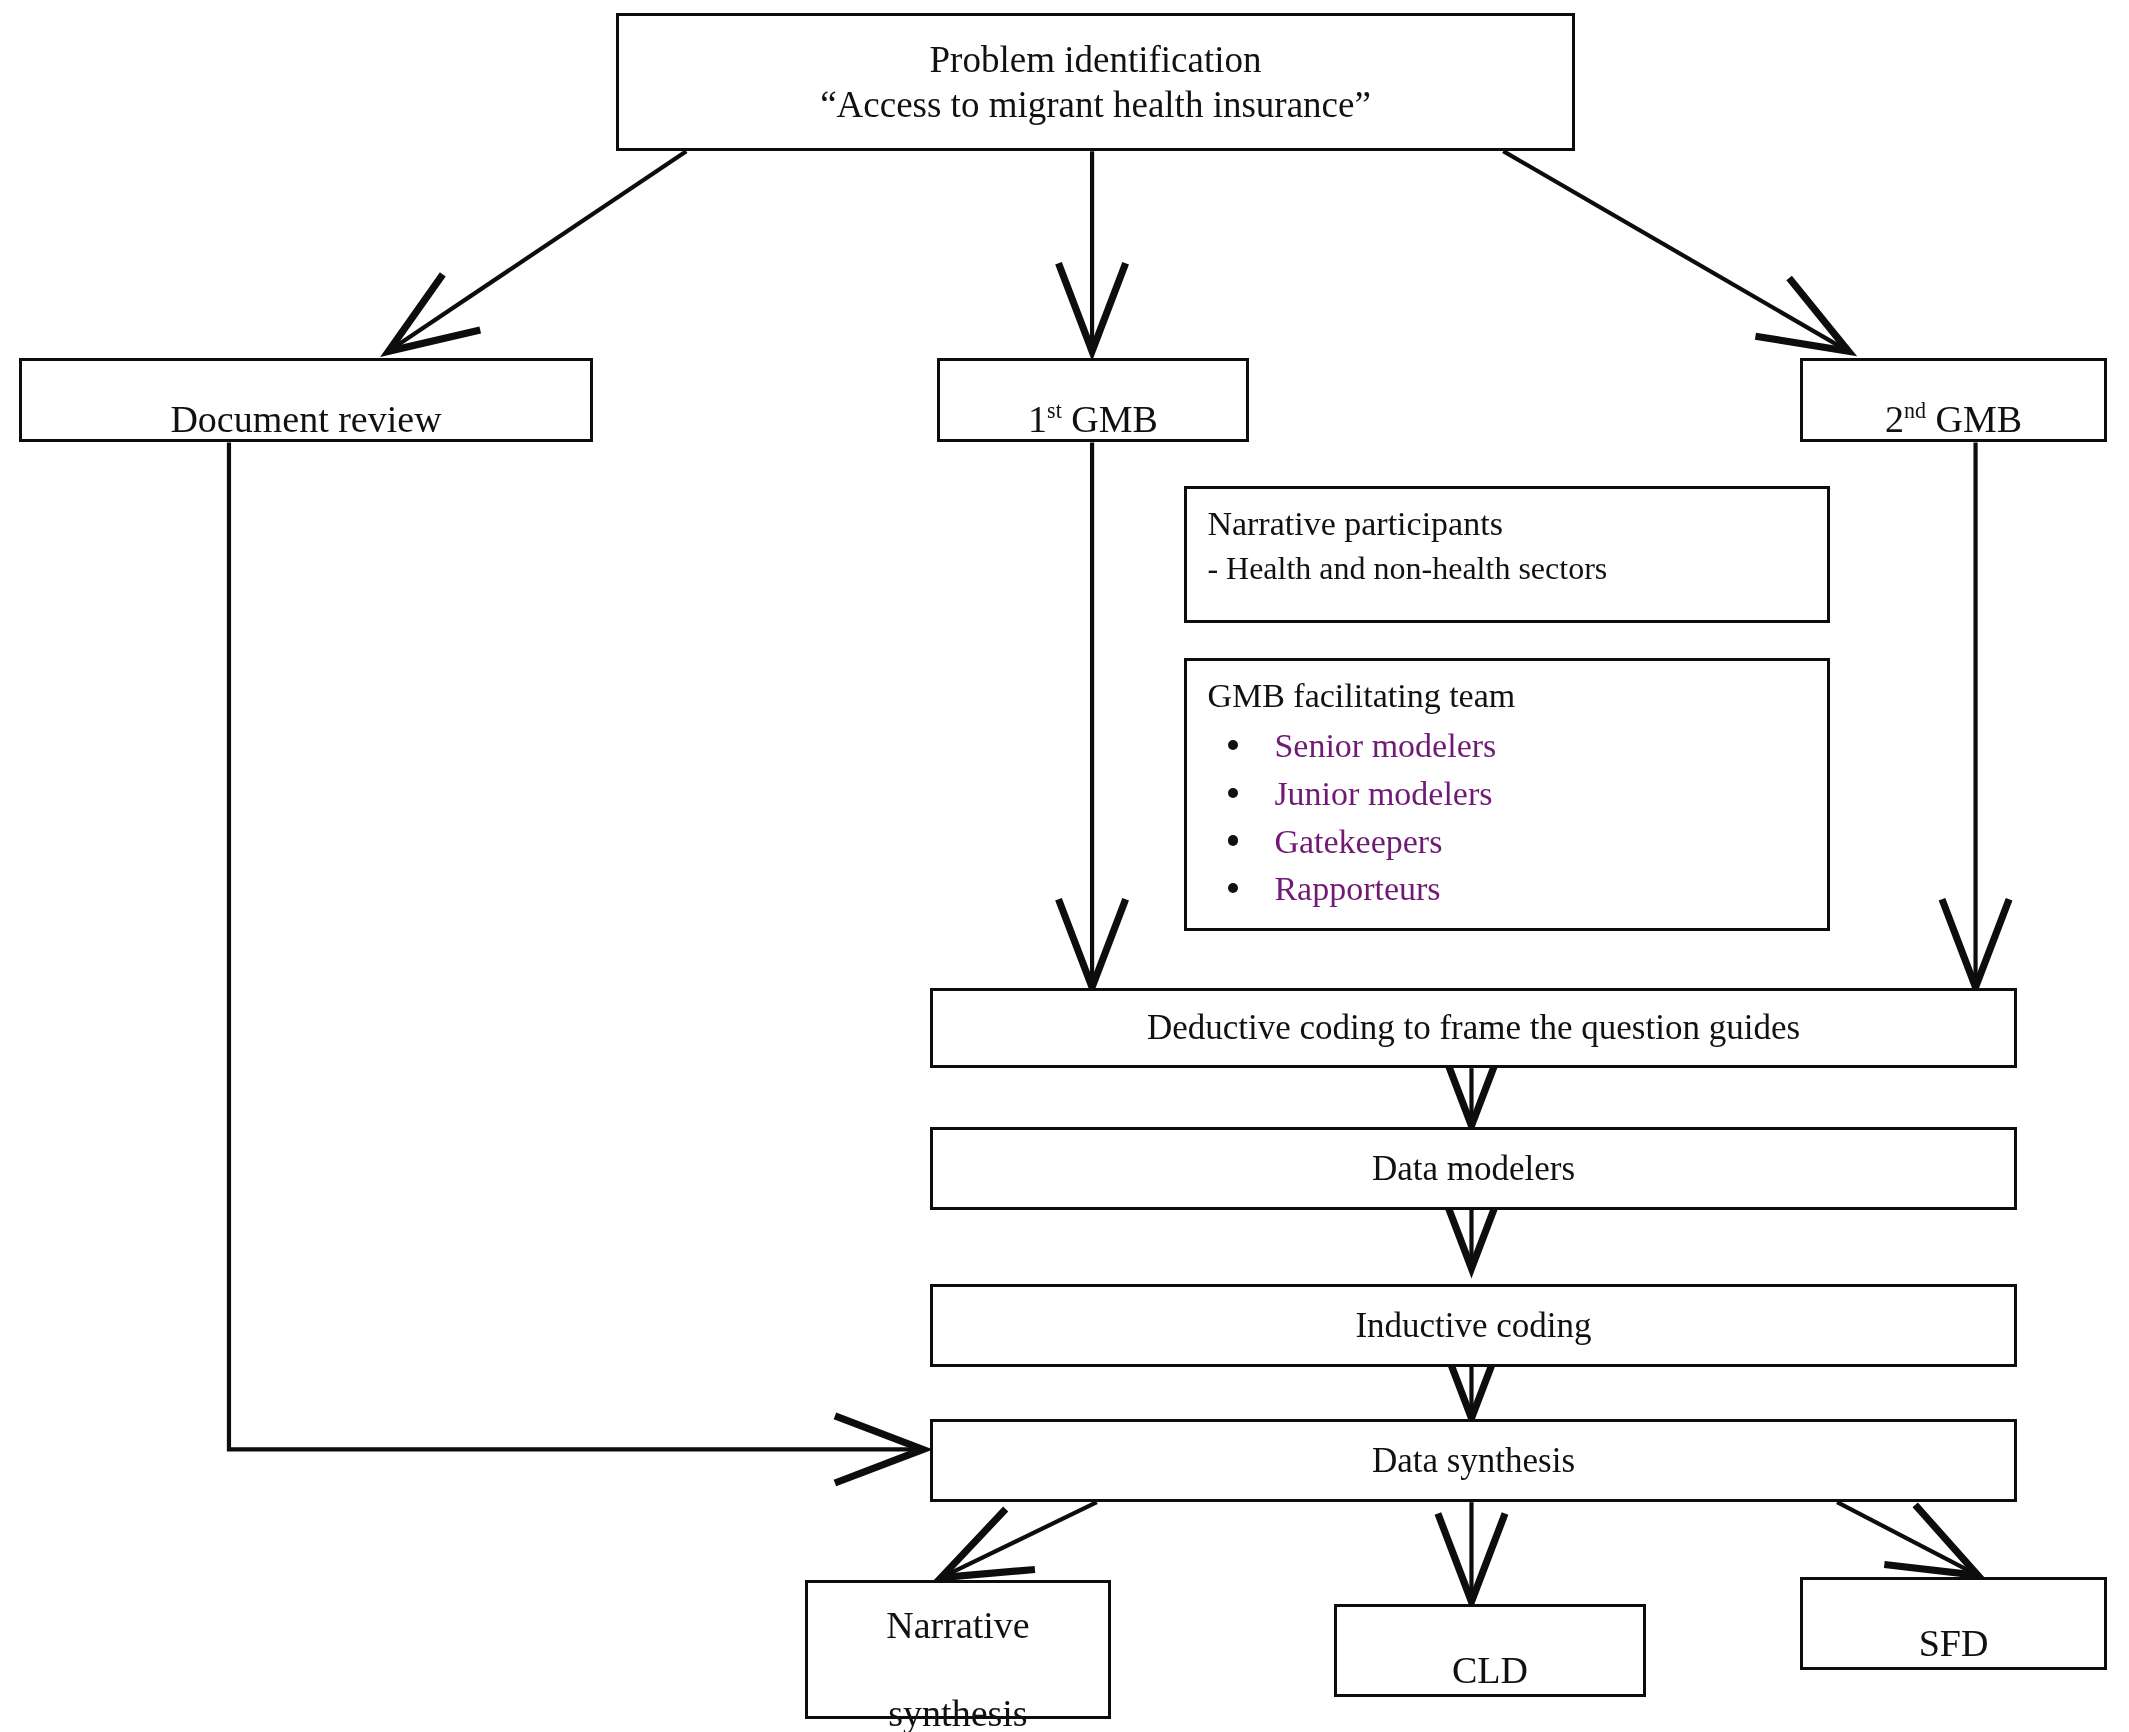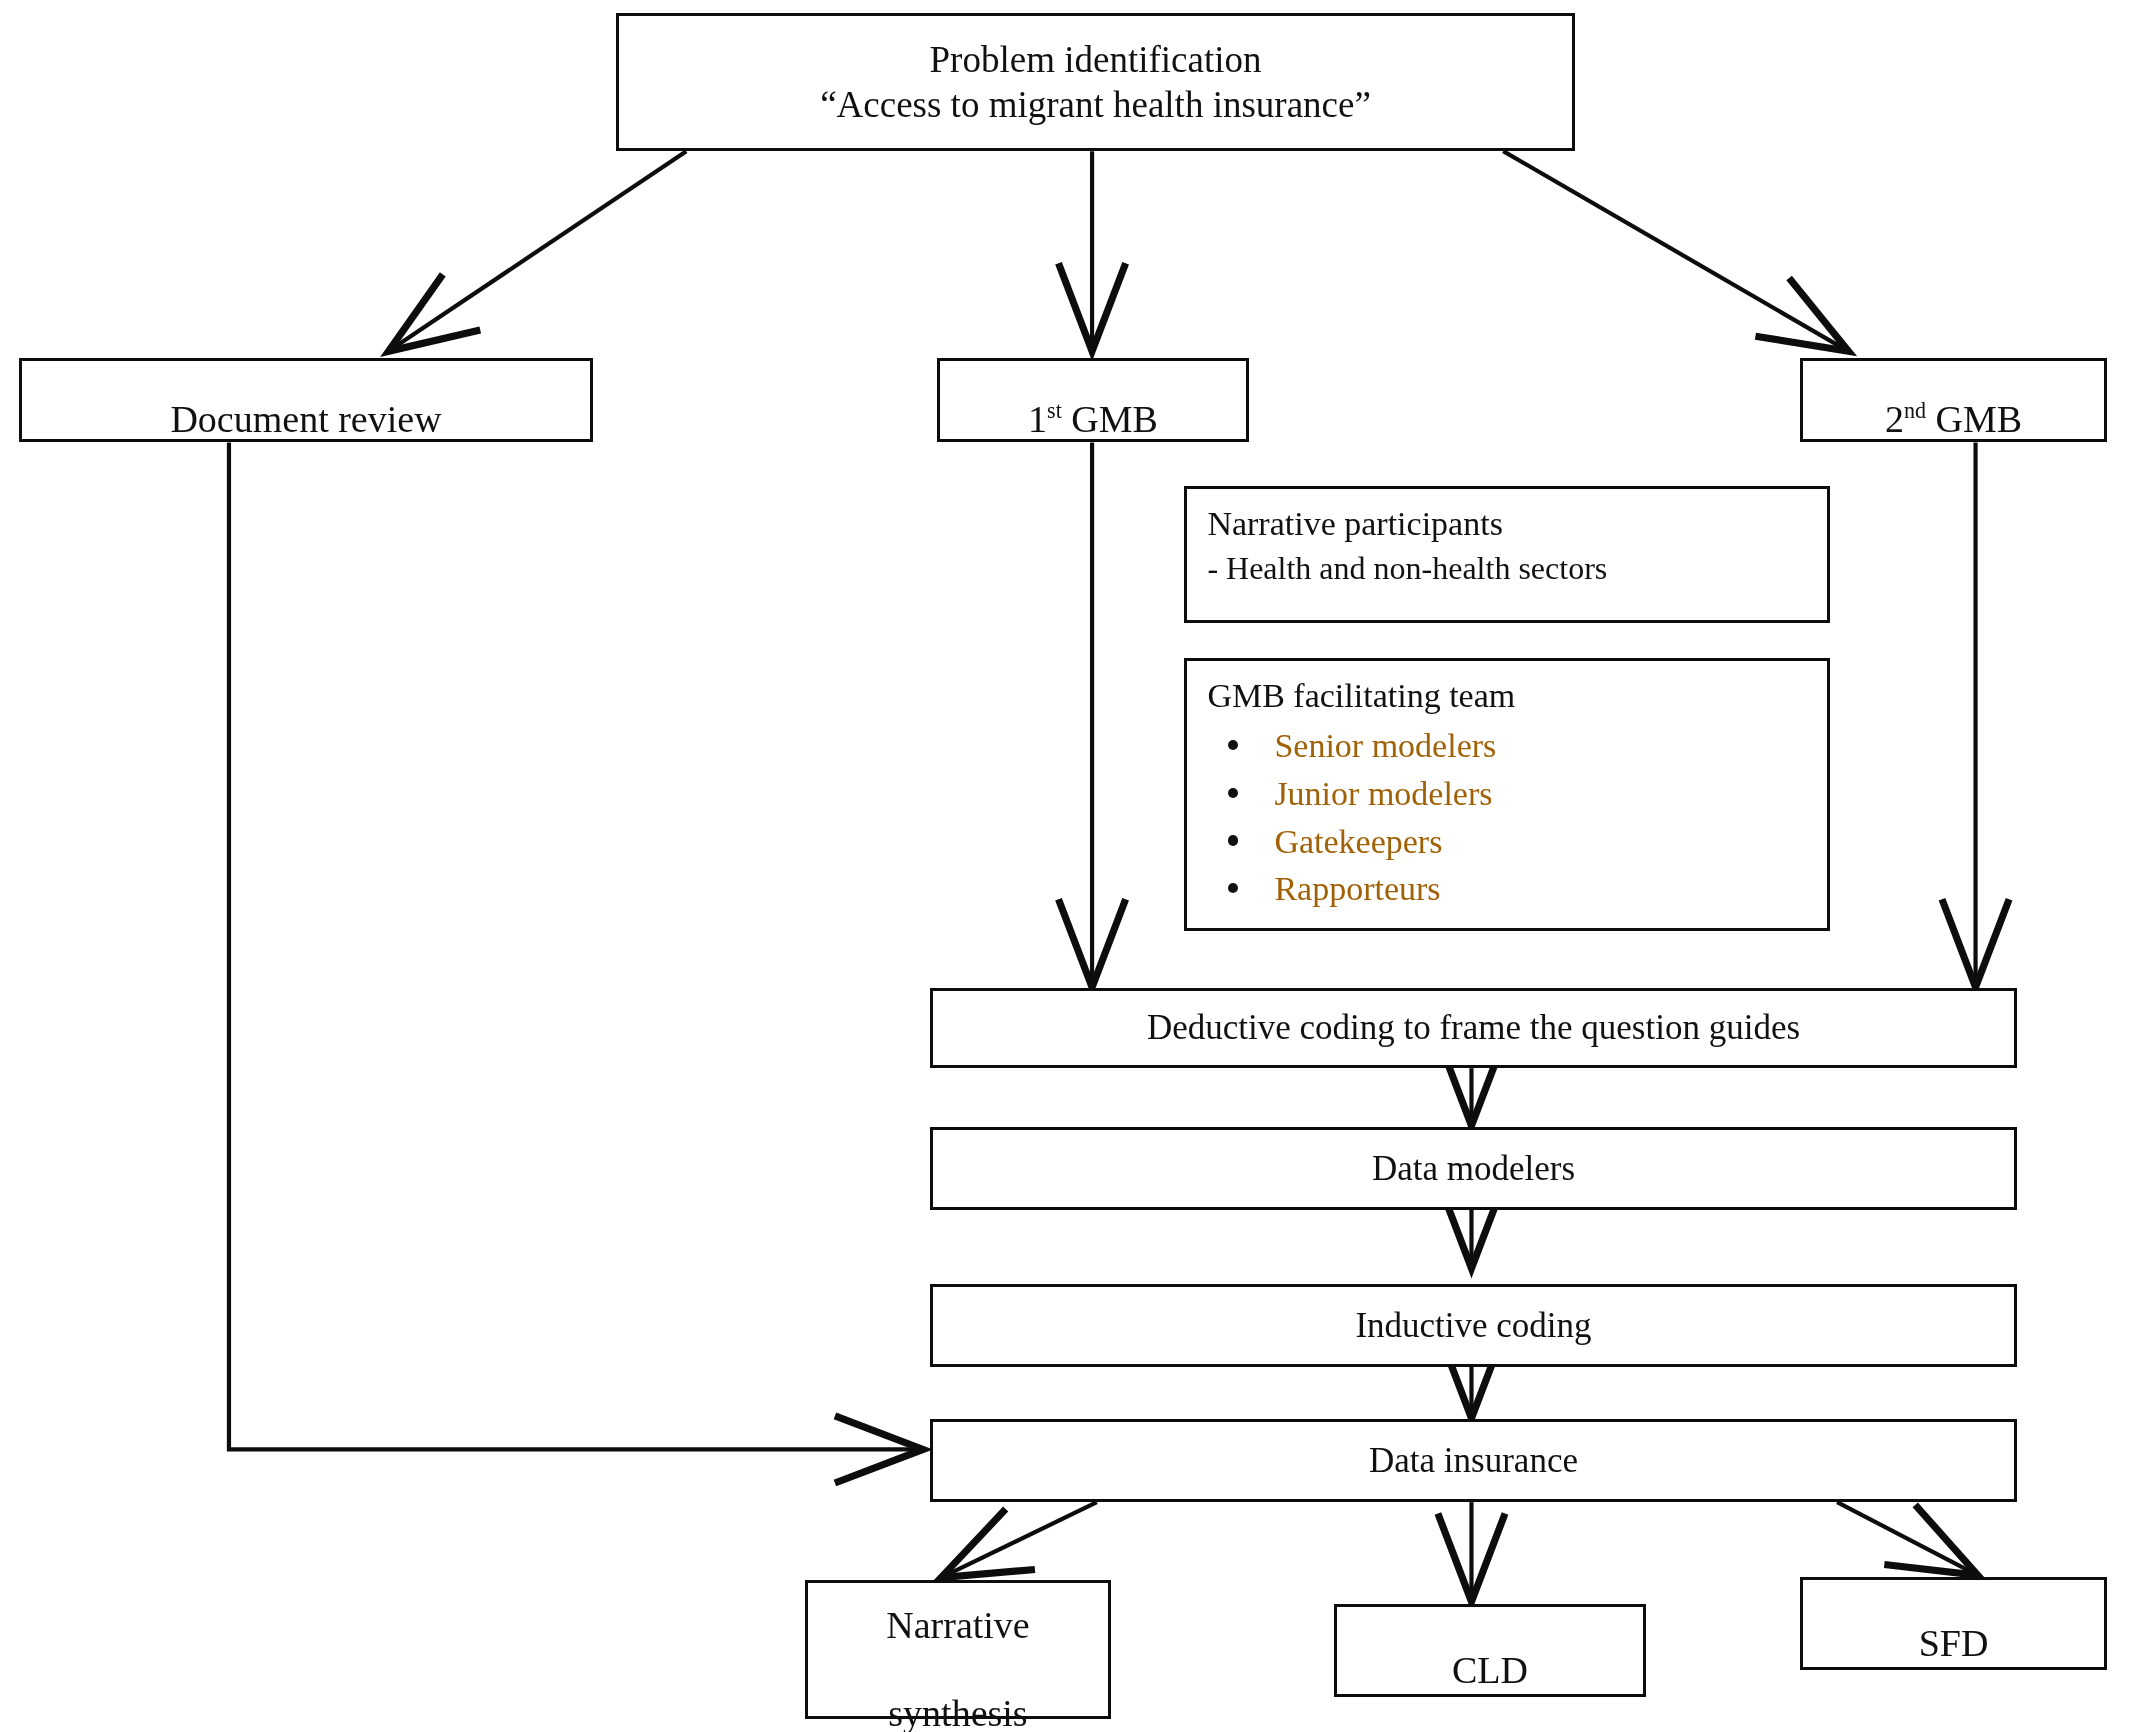--- a/index.html
+++ b/index.html
@@ -10,21 +10,21 @@
         display:flex;flex-direction:column;align-items:center;justify-content:center;font-family:Liberation Serif, serif;}
   .node .line{display:block;white-space:nowrap;color:#111111;}
   .c-title{font-size:37px;line-height:1.22;text-align:center;}
   .c-big{font-size:38px;line-height:1.25;text-align:center;margin-top:40px;}
   .c-mid{font-size:35px;line-height:1.25;text-align:center;}
   .node.left{align-items:flex-start;justify-content:flex-start;}
   .pad{padding:13px 0 0 20.4px;}
   .info-head{font-size:34px;line-height:1.32;color:#111111;white-space:nowrap;}
   .info-sub{font-size:32px;line-height:1.32;color:#111111;white-space:nowrap;}
   ul.bul{list-style:none;margin:3.6px 0 0 0;padding:0;}
-  ul.bul li{font-size:34px;line-height:1.40;color:#a16207;white-space:nowrap;position:relative;padding-left:67px;}
+  ul.bul li{font-size:34px;line-height:1.40;color:#701a75;white-space:nowrap;position:relative;padding-left:67px;}
   ul.bul li .dot{position:absolute;left:20.4px;top:0.52em;width:10.2px;height:10.2px;border-radius:50%;background:#111111;}
   sup{font-size:0.58em;vertical-align:super;line-height:0;}
 </style>
 </head>
 <body>
 
 <div id="stage">
 
   <svg id="wire" viewBox="0 0 3552 2891" xmlns="http://www.w3.org/2000/svg">
     <defs>
@@ -90,21 +90,21 @@
 
   <div class="node" style="left:930px;top:1127px;width:1087px;height:83px;">
     <span class="line c-mid">Data modelers</span>
   </div>
 
   <div class="node" style="left:930px;top:1270px;width:1087px;height:83px;margin-top:14px;">
     <span class="line c-mid">Inductive coding</span>
   </div>
 
   <div class="node" style="left:930px;top:1419px;width:1087px;height:83px;">
-    <span class="line c-mid">Data insurance</span>
+    <span class="line c-mid">Data synthesis</span>
   </div>
 
   <div class="node" style="left:805px;top:1580px;width:306px;height:139px;">
     <span class="line c-big">Narrative</span>
     <span class="line c-big">synthesis</span>
   </div>
 
   <div class="node" style="left:1334px;top:1604px;width:312px;height:93px;">
     <span class="line c-big">CLD</span>
   </div>

